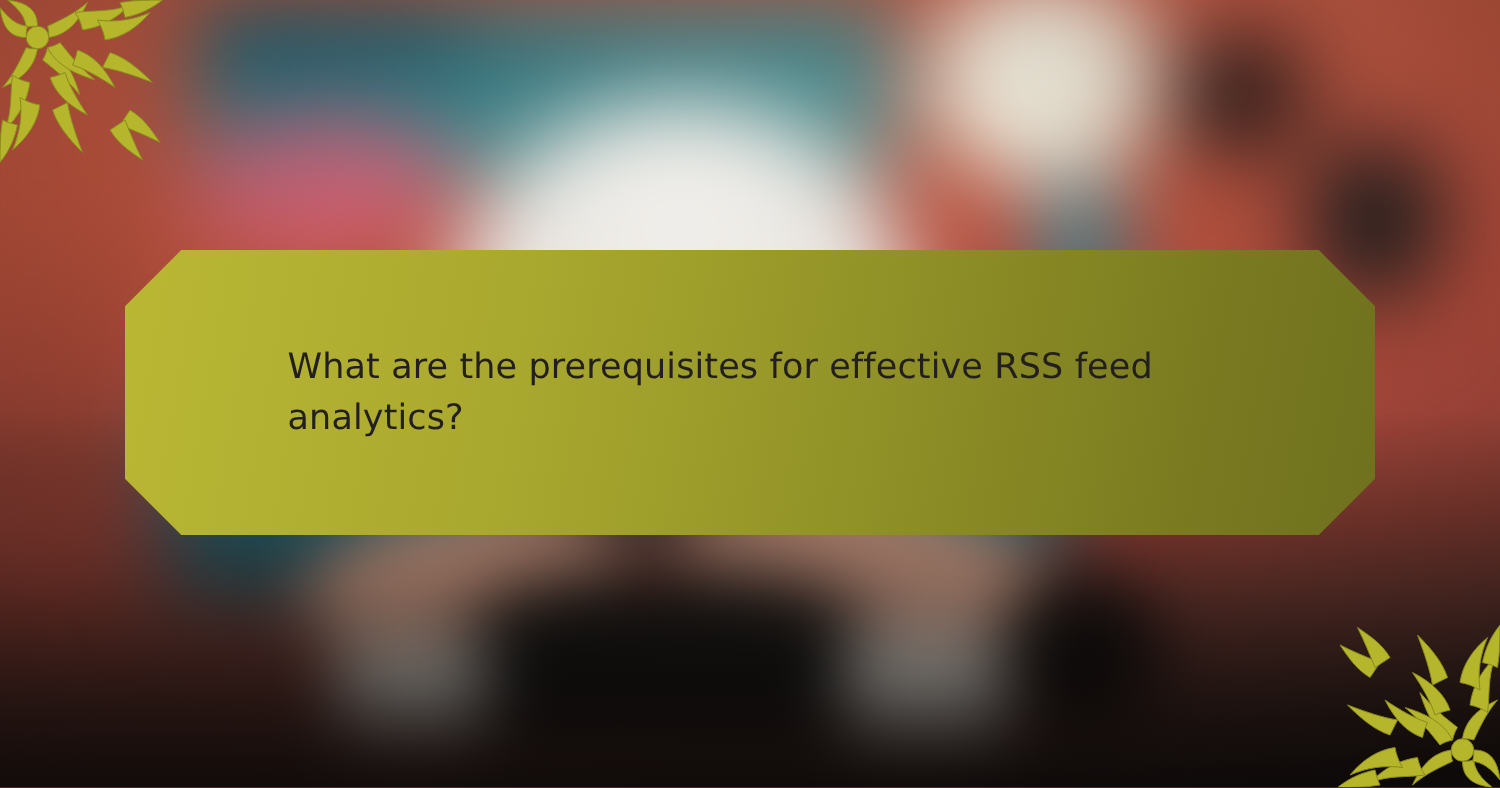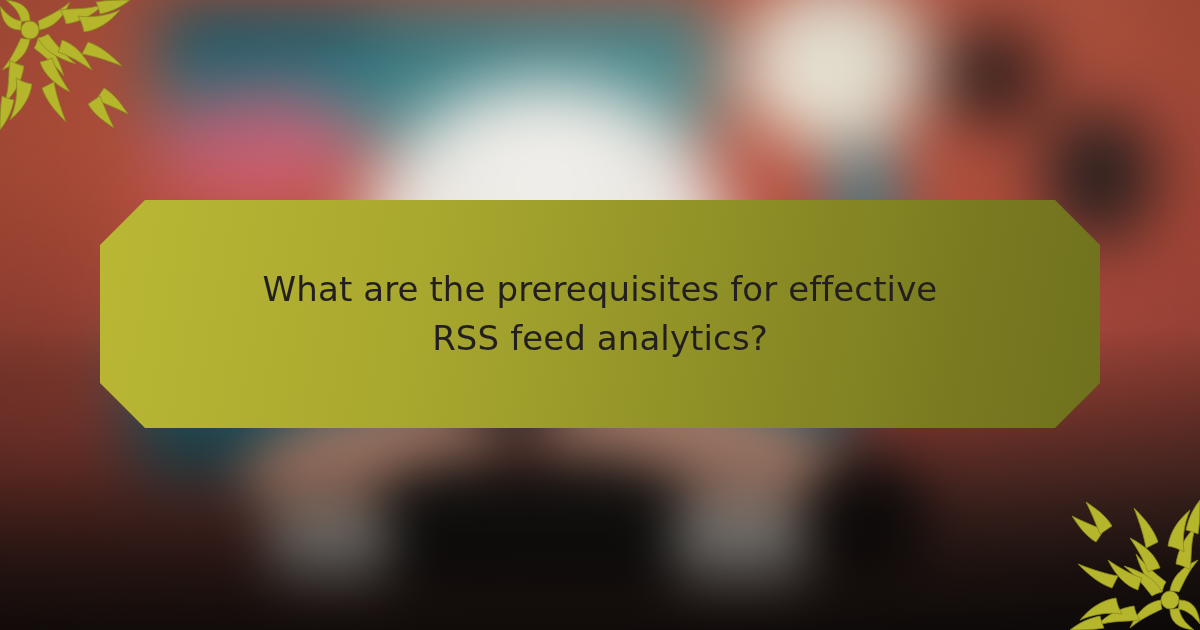--- a/index.html
+++ b/index.html
@@ -237,25 +237,24 @@
       0 183px,
       0 45px);
     display: flex;
     align-items: center;
     justify-content: center;
     box-sizing: border-box;
     padding: 0 80px;
   }
   #banner-text {
     font-family: "DejaVu Sans", sans-serif;
-    font-size: 34px;
+    font-size: 28px;
     line-height: 1.45;
     font-weight: 400;
     color: #231f20;
-    text-align: center;
     letter-spacing: .1px;
     max-width: 740px;
   }
 </style>
 </head>
 <body>
 
 <div id="card">
 
   <div class="bg-photo">

